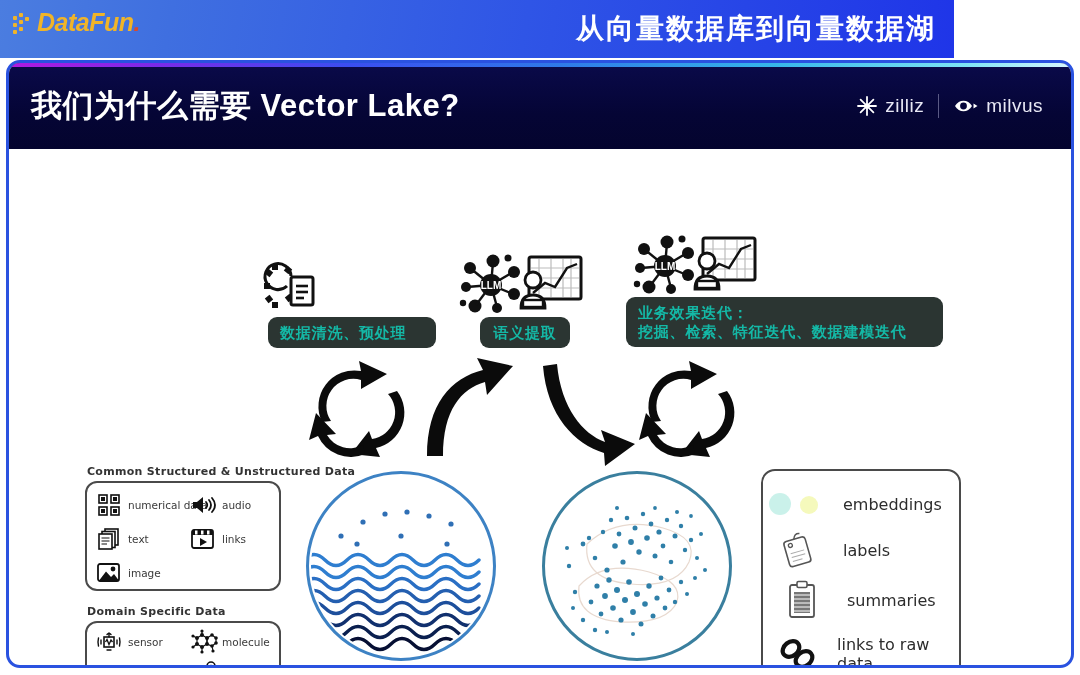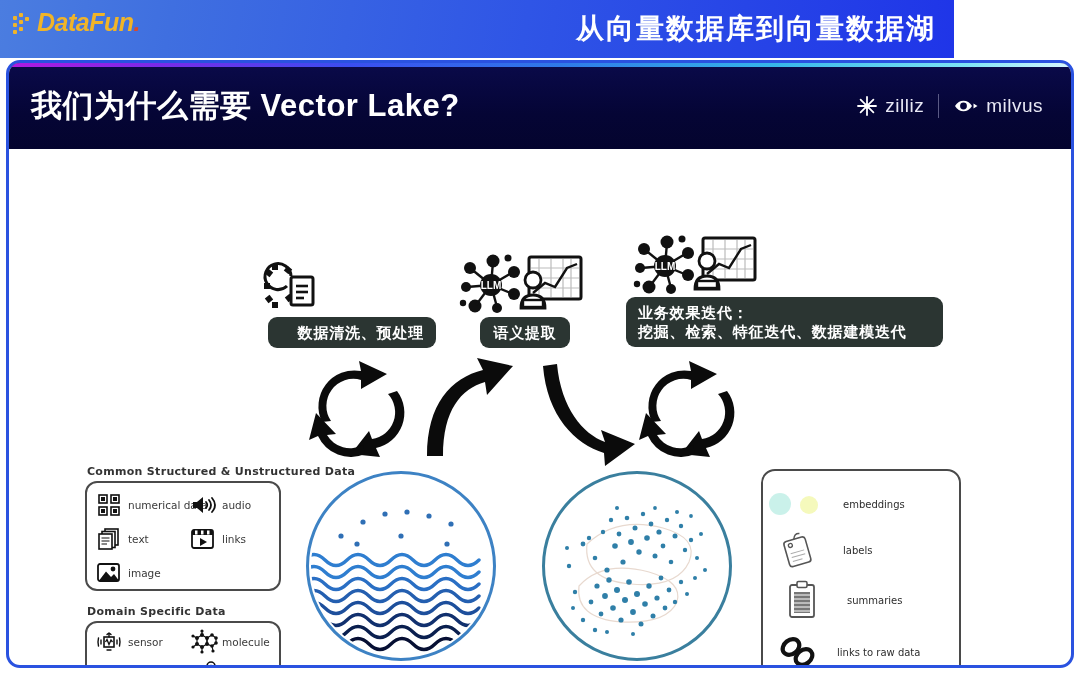--- a/index.html
+++ b/index.html
@@ -111,31 +111,31 @@
     position: absolute;
     left: 0; top: 88px;
     width: 100%;
     height: calc(100% - 88px);
   }
 
   
   .pill {
     position: absolute;
     background: #2b3532;
-    color: #ffffff;
+    color: #14b8a6;
     border-radius: 9px;
     font-size: 15px;
     font-weight: 700;
     letter-spacing: 0.8px;
     padding: 6px 12px;
     line-height: 1.28;
     white-space: pre-line;
     box-sizing: border-box;
   }
-  .pill.p1 { left: 259px; top: 166px; width: 168px; text-align: right; }
+  .pill.p1 { left: 259px; top: 166px; width: 168px; text-align: left; }
   .pill.p2 { left: 471px; top: 166px; width: 90px; text-align: center; }
   .pill.p3 { left: 617px; top: 146px; width: 317px; text-align: left; }
 
   .icon-grp { position: absolute; }
   .icon-grp.g1 { left: 256px; top: 110px; }
   .icon-grp.g2 { left: 452px; top: 105px; }
   .icon-grp.g3 { left: 626px; top: 86px; }
 
   
   .arrows { position: absolute; left: 0; top: 205px; width: 100%; height: 110px; }
@@ -174,21 +174,21 @@
   .ci {
     position: absolute;
     display: flex;
     align-items: center;
     gap: 7px;
     font-size: 10.5px;
     color: #3a3a3a;
     font-family: "DejaVu Sans", sans-serif;
   }
   .ci .gl { width: 24px; height: 24px; display: flex; align-items: center; justify-content: center; flex: none; }
-  .c3 .ci { font-size: 10px; gap: 12px; color: #2d2d2d; }
+  .c3 .ci { font-size: 16px; gap: 12px; color: #2d2d2d; }
   .c3 .ci .gl { width: 34px; height: 34px; }
 
   svg { display: block; overflow: visible; }
 </style>
 </head>
 <body>
 
 <div id="root">
 
   <div class="banner">

